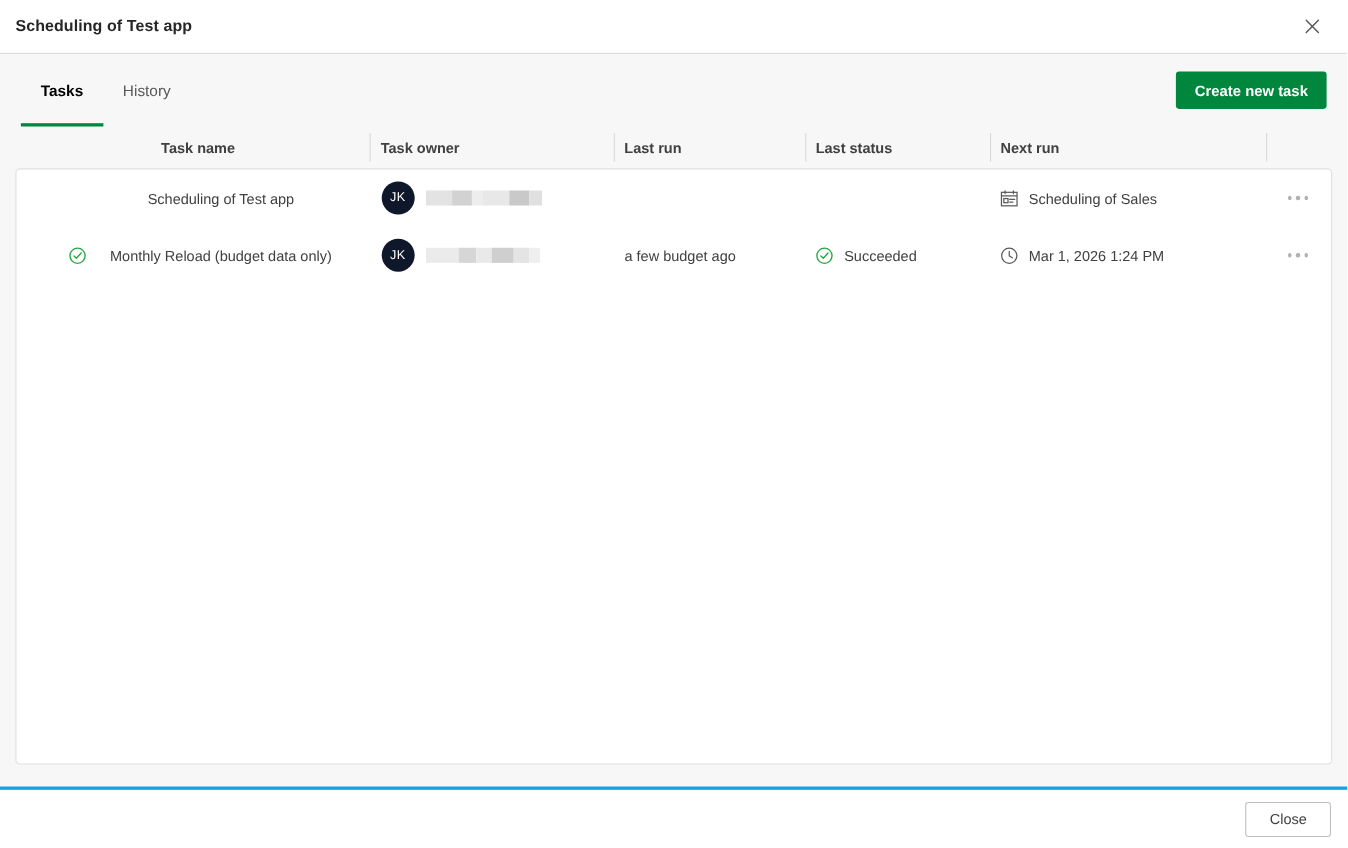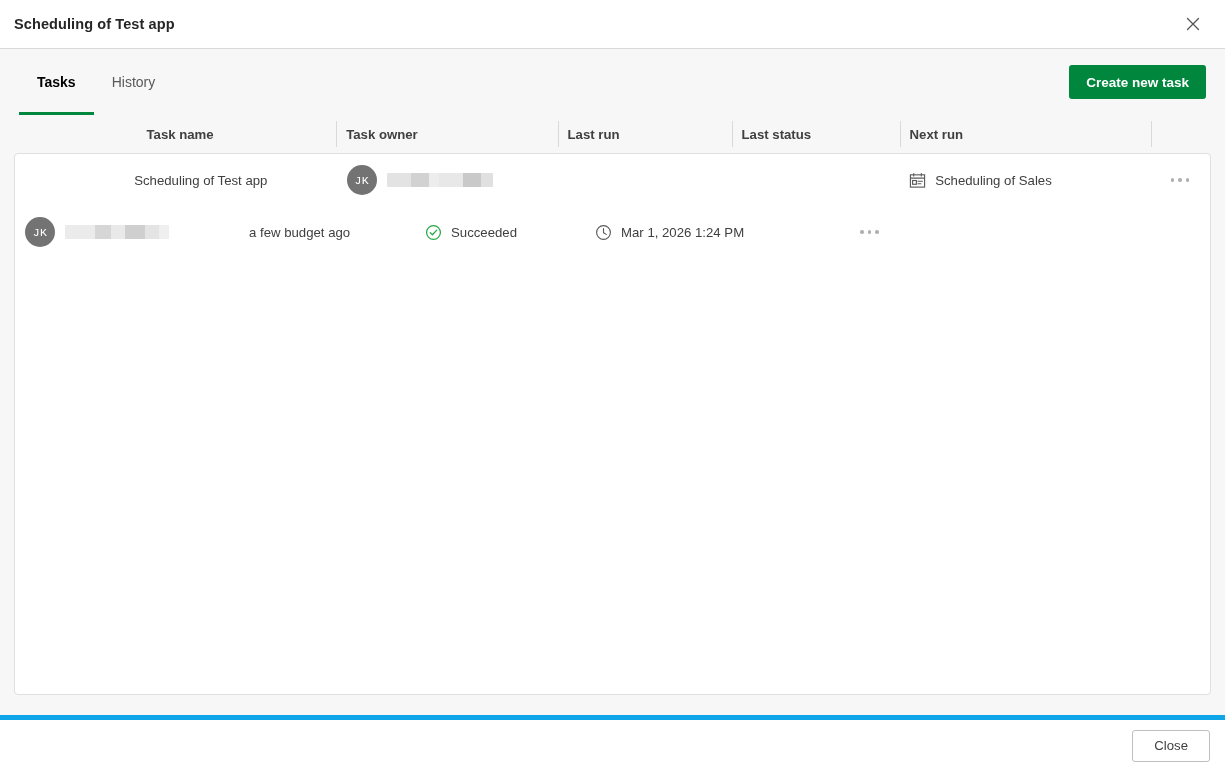--- a/index.html
+++ b/index.html
@@ -202,28 +202,27 @@
     justify-content: center;
     padding-left: 0;
   }
 
   
   .avatar {
     width: 30px;
     height: 30px;
     min-width: 30px;
     border-radius: 50%;
-    background: #737373;
+    background: #0f172a;
     color: #ffffff;
     font-size: 11.5px;
     display: flex;
     align-items: center;
     justify-content: center;
     letter-spacing: 0.3px;
-    font-family: Liberation Mono, monospace;
   }
   .redacted {
     height: 14px;
     margin-left: 10px;
     display: flex;
     align-items: stretch;
     border-radius: 1px;
     overflow: hidden;
   }
   .redacted span { display: block; height: 100%; }
@@ -248,21 +247,21 @@
     border-radius: 50%;
     background: #b0b0b0;
     display: block;
   }
 
   
   .footer {
     height: 56px;
     min-height: 56px;
     background: #ffffff;
-    border-top: 5px solid #0ea5e9;
+    border-top: 3px solid #0ea5e9;
     display: flex;
     align-items: center;
     justify-content: flex-end;
     padding: 0 15px;
     box-sizing: border-box;
   }
   .btn-secondary {
     background: #ffffff;
     border: 1px solid #bfbfbf;
     border-radius: 3px;
@@ -366,20 +365,29 @@
           <div class="cell col-actions">
             <span class="dots">
                 <i></i>
                 <i></i>
                 <i></i>
               </span>
           </div>
         </div>
 
         <div class="row">
+          <div class="cell col-name">
+            <span class="status-lead">
+              <svg width="17" height="17" viewBox="0 0 18 18" aria-hidden="true">
+                <circle cx="9" cy="9" r="7.3" fill="none" stroke="#26A641" stroke-width="1.3"></circle>
+                <path d="M5.6 9.2 L7.9 11.4 L12.4 6.4" fill="none" stroke="#26A641" stroke-width="1.3" stroke-linecap="round" stroke-linejoin="round"></path>
+              </svg>
+            </span>
+            <span class="task-label">Monthly Reload (budget data only)</span>
+          </div>
           <div class="cell col-owner">
             <span class="avatar">JK</span>
             <span class="redacted">
               <span style="width:30px;background:#ebebeb"></span>
               <span style="width:16px;background:#d6d6d6"></span>
               <span style="width:14px;background:#e9e9e9"></span>
               <span style="width:20px;background:#cfcfcf"></span>
               <span style="width:14px;background:#e4e4e4"></span>
               <span style="width:10px;background:#efefef"></span>
             </span>

